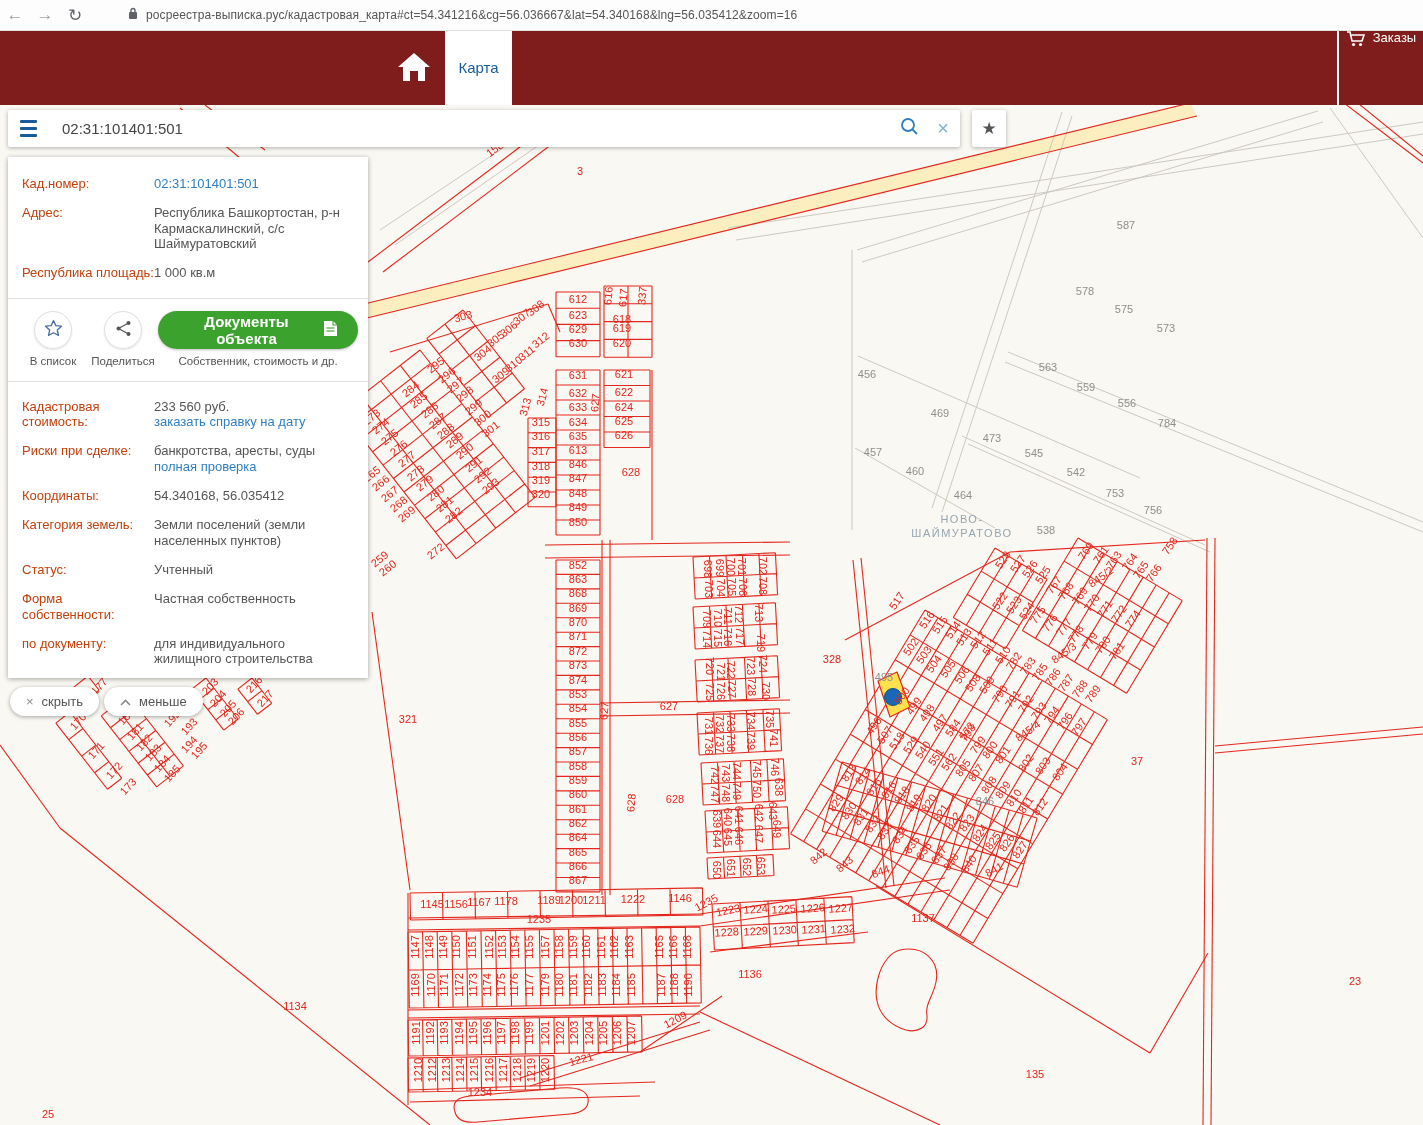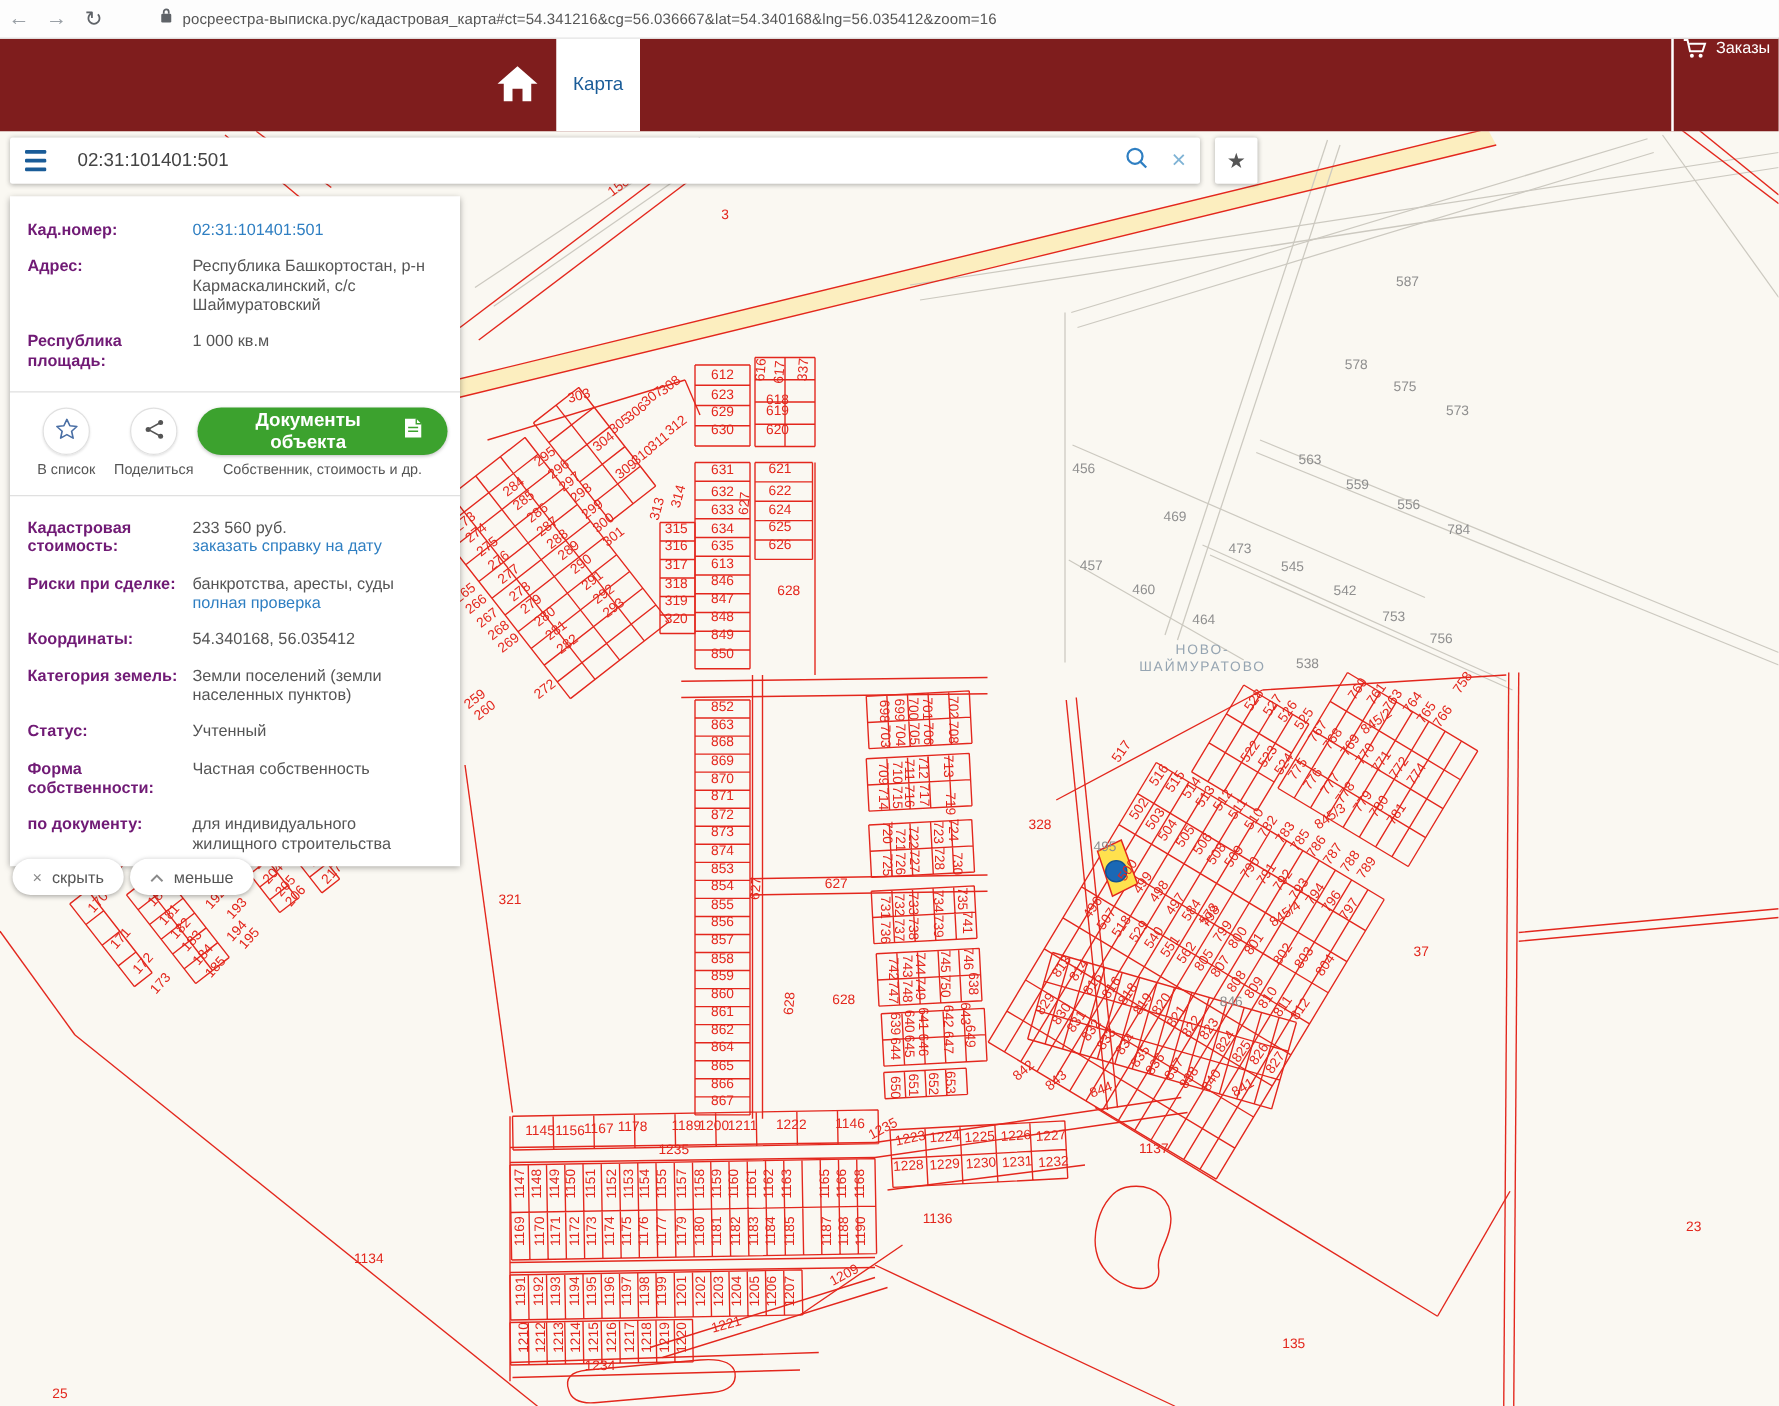--- a/index.html
+++ b/index.html
@@ -39,21 +39,21 @@
 
   
   .panel{position:absolute;left:8px;top:157px;width:360px;background:#fff;z-index:25;
          box-shadow:0 1px 5px rgba(0,0,0,.35);font-size:13px;color:#4a4a4a;}
   .tabs{display:flex;height:39px;}
   .tab{flex:1;display:flex;align-items:center;justify-content:center;gap:7px;font-size:13.5px;}
   .tab.active{color:#2f7fc2;background:#fff;cursor:default;}
   .tab.inactive{color:#a9a9a9;background:#ebebeb;cursor:pointer;}
   .rows{padding:12px 0 4px 0;}
   .row{display:flex;padding:7px 14px;line-height:1.18;}
-  .lbl{width:132px;flex:none;color:#701a75;font-weight:bold;}
+  .lbl{width:132px;flex:none;color:#c2410c;}
   .val{flex:1;color:#555;}
   .lnk{color:#2f7fc2;text-decoration:none;cursor:pointer;display:inline-block;}
   .divider{height:1px;background:#e0e0e0;margin:6px 0;}
   .actions{display:flex;padding:6px 10px 8px 10px;align-items:flex-start;}
   .act{width:70px;text-align:center;cursor:pointer;}
   .act .circle{width:36px;height:36px;border:1px solid #e0e0e0;border-radius:50%;margin:0 auto 6px auto;
                display:flex;align-items:center;justify-content:center;box-shadow:0 1px 2px rgba(0,0,0,.12);}
   .act .cap{font-size:11.5px;color:#555;}
   .docs-wrap{flex:1;text-align:center;}
   .docs-btn{display:inline-flex;align-items:center;gap:8px;background:#3ca22e;color:#fff;border:none;

